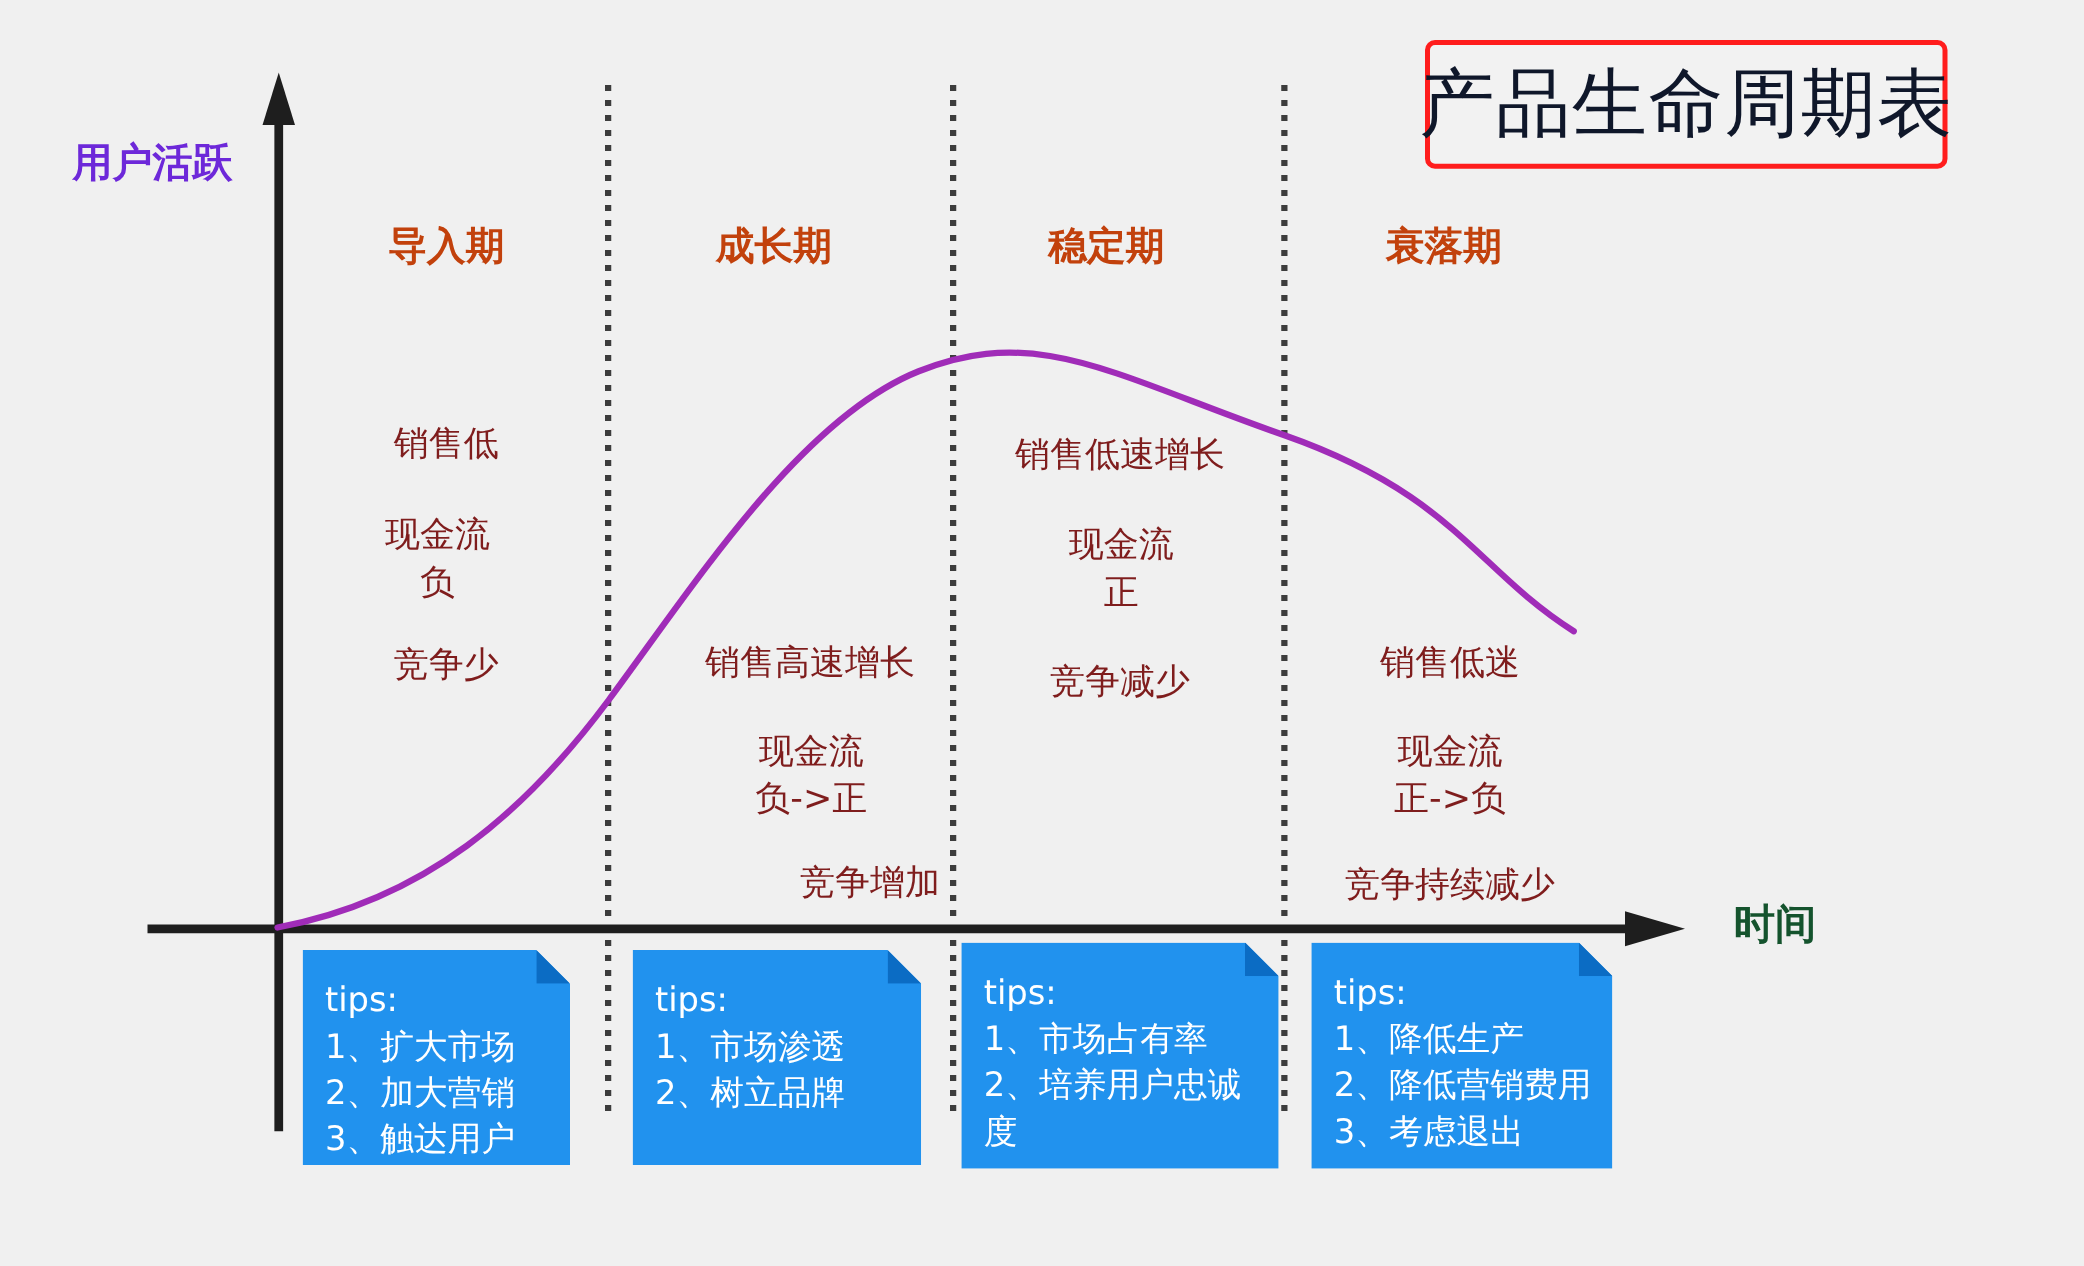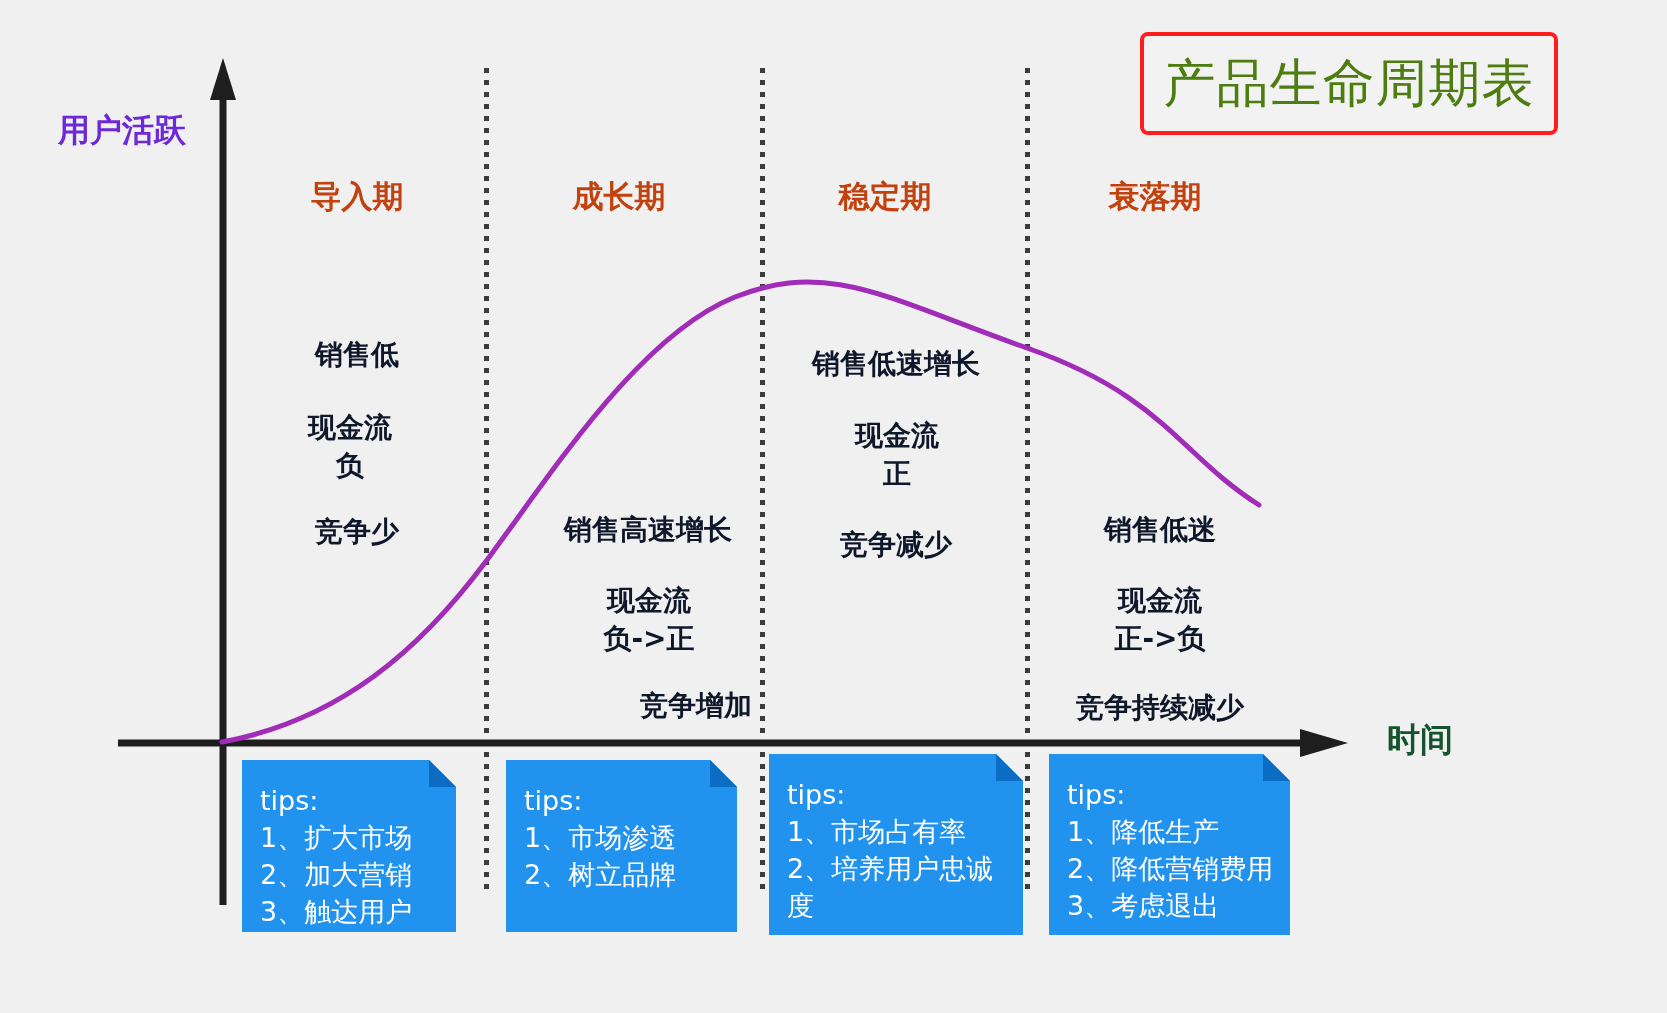--- a/index.html
+++ b/index.html
@@ -14,38 +14,38 @@
   .center{transform:translate(-50%,-50%);text-align:center;}
 
   
   .title-box{
     left:1140px;top:32px;width:418px;height:103px;
     border:4px solid #ff1d1d;border-radius:8px;
     background:#f2f2f2;
     display:flex;align-items:center;justify-content:center;
     box-sizing:border-box;
   }
-  .title-text{color:#4d7c0f;font-size:52px;font-weight:500;white-space:nowrap;letter-spacing:1px;}
+  .title-text{color:#0f172a;font-size:60px;font-weight:500;white-space:nowrap;letter-spacing:1px;}
 
   
   .y-label{left:122px;top:131px;color:#6d28d9;font-size:32px;font-weight:700;white-space:nowrap;}
   .x-label{left:1420px;top:740px;color:#14532d;font-size:33px;font-weight:700;white-space:nowrap;}
 
   
   .divider{
     top:68px;height:822px;width:5px;
     background-image:repeating-linear-gradient(to bottom,#3c3c3c 0px,#3c3c3c 5px,transparent 5px,transparent 12px);
   }
   .d1{left:484px;} .d2{left:760px;} .d3{left:1025px;}
 
   
   .phase-label{color:#c2410c;font-size:31px;font-weight:700;white-space:nowrap;}
 
   
-  .note{color:#0f172a;font-size:28px;font-weight:700;line-height:38px;white-space:pre-line;}
+  .note{color:#7f1d1d;font-size:28px;font-weight:400;line-height:38px;white-space:pre-line;}
 
   
   .tip-box{
     background:#2192ee;color:#ffffff;
     box-sizing:border-box;
     padding:22px 10px 0 18px;
     clip-path:polygon(0 0,calc(100% - 27px) 0,100% 27px,100% 100%,0 100%);
   }
   .tip-fold{
     position:absolute;top:0;right:0;width:27px;height:27px;

